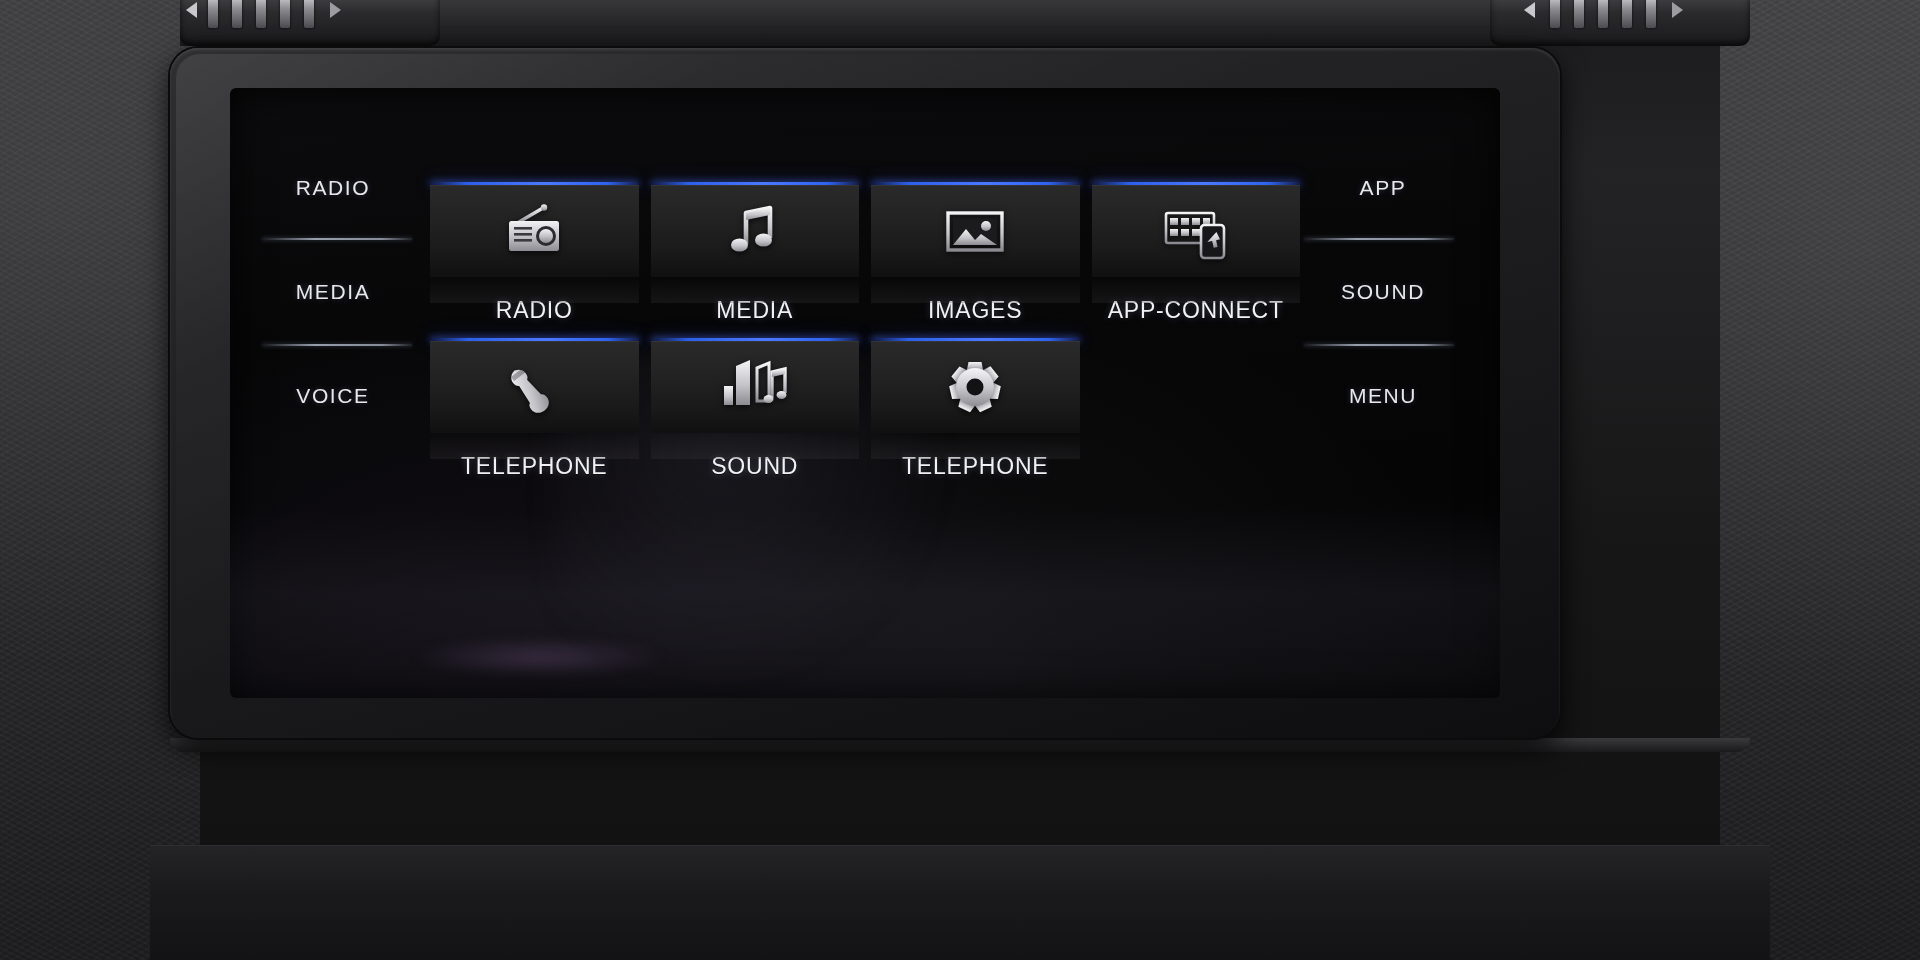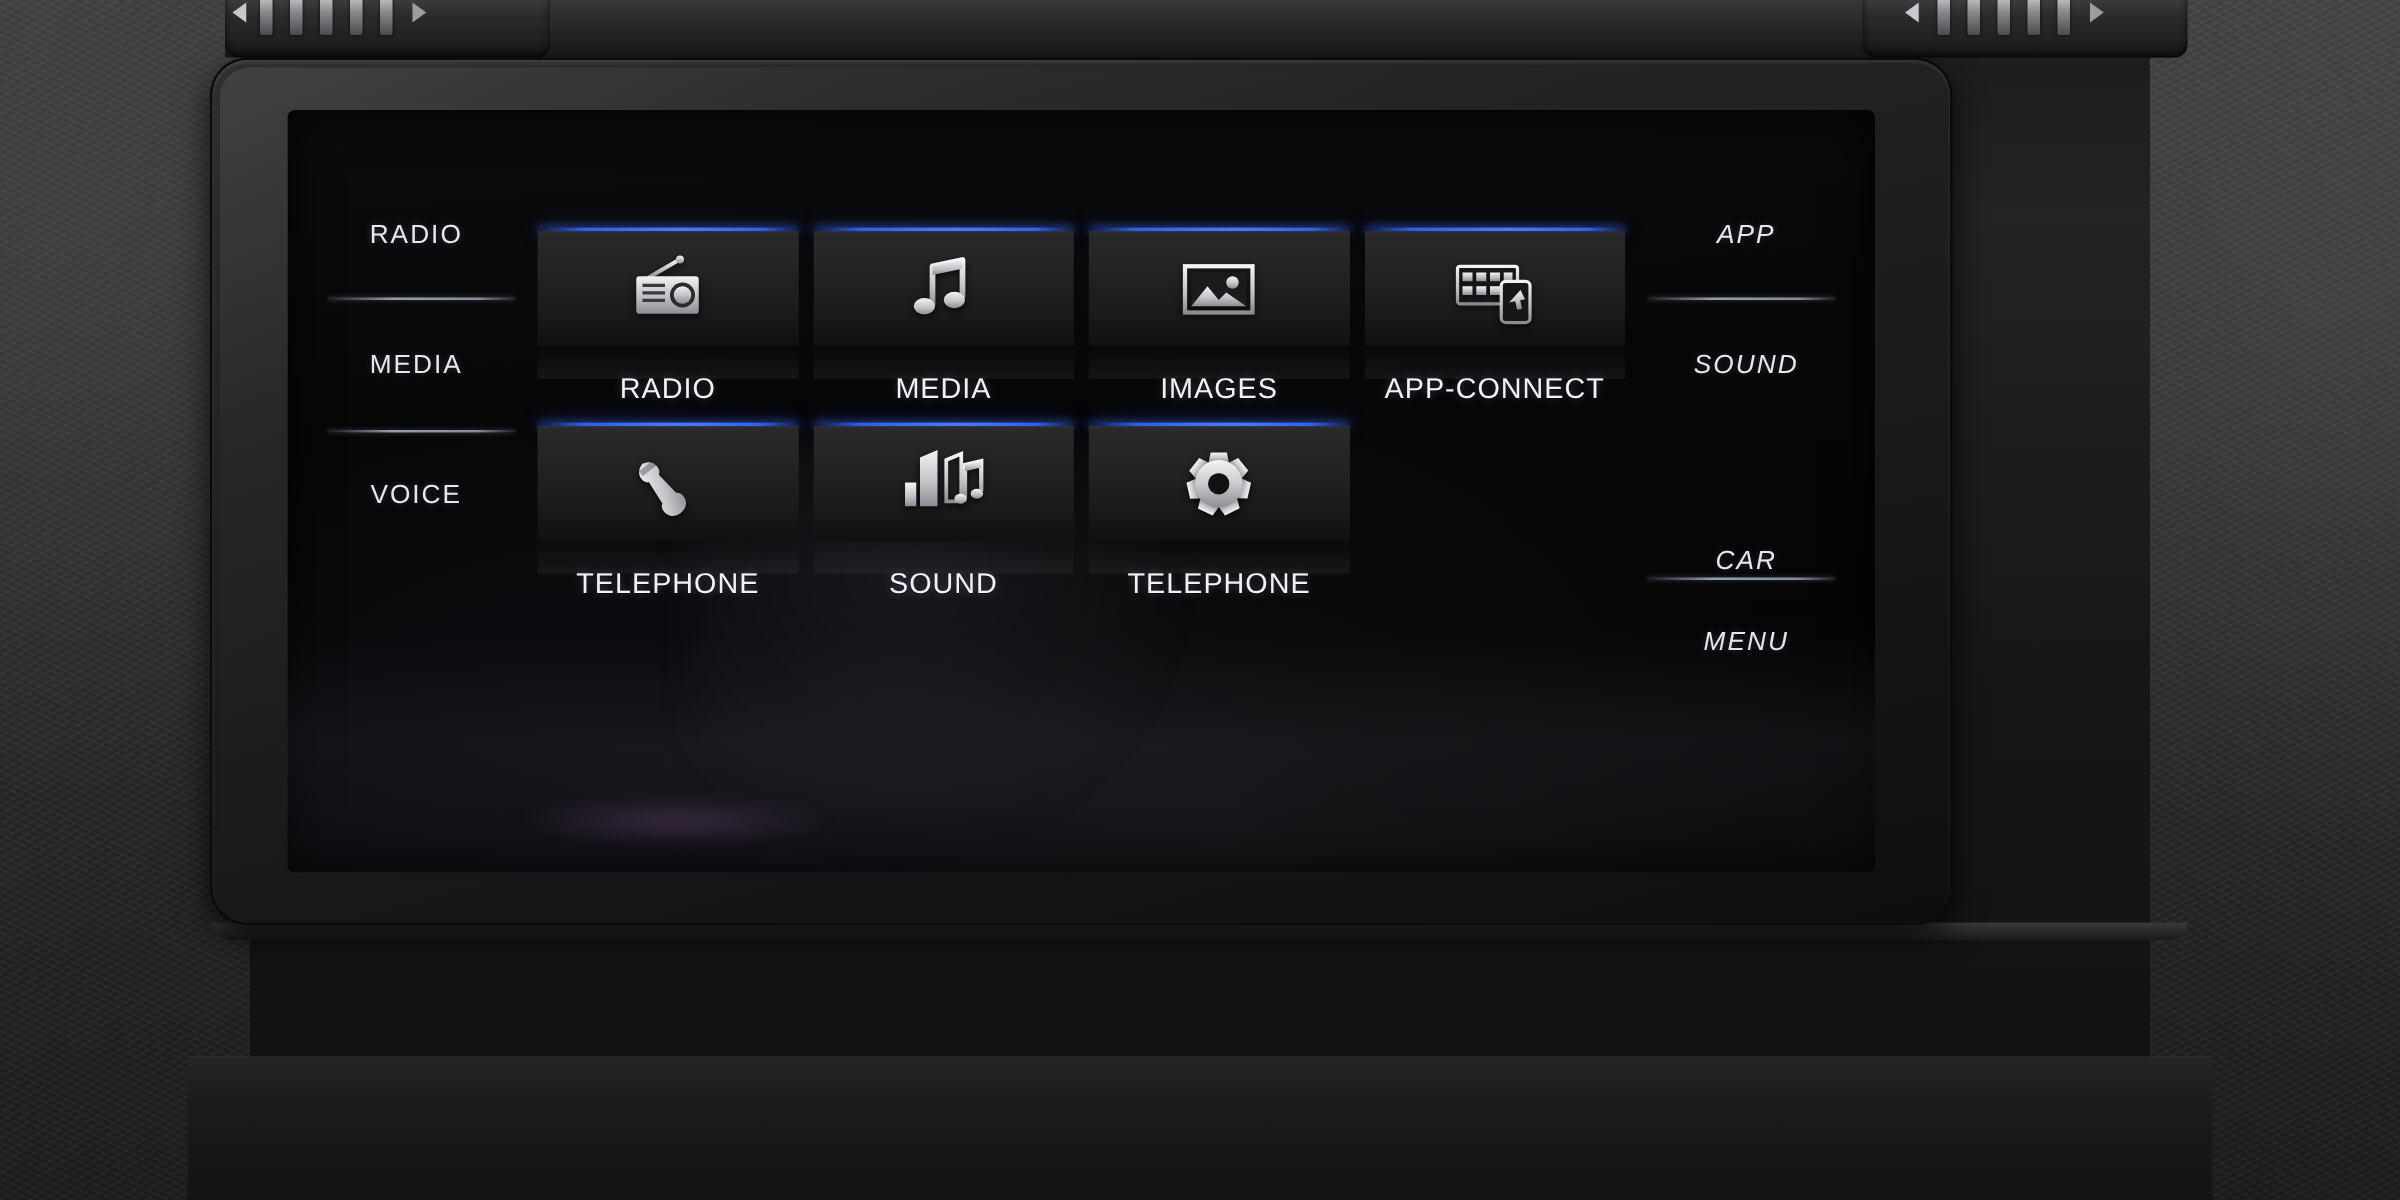--- a/index.html
+++ b/index.html
@@ -95,21 +95,21 @@
   }
   .screen-glare {
     position:absolute; left:320px; top:260px; width:420px; height:360px;
     background:radial-gradient(ellipse at 40% 30%, rgba(70,70,85,.22), rgba(0,0,0,0) 65%);
     filter:blur(14px); pointer-events:none;
   }
 
   
   .sidemenu { position:absolute; top:48px; width:170px; }
   .sidemenu.left { left:18px; }
-  .sidemenu.right { right:18px;font-style:italic; }
+  .sidemenu.right { right:32px; }
   .sm-item { height:104px; position:relative; }
   .sm-label {
     color:#e8e8ea; font-size:21px; letter-spacing:1.6px;
     text-align:center; line-height:104px; text-shadow:0 0 6px rgba(170,180,255,.25);
     user-select:none;
   }
   .sm-rule {
     position:absolute; left:14px; right:6px; bottom:0; height:2px;
     background:linear-gradient(90deg, rgba(150,158,175,.10), rgba(176,184,200,.85) 35%, rgba(176,184,200,.75) 80%, rgba(150,158,175,.15));
     box-shadow:0 0 4px rgba(160,175,210,.35);
@@ -256,23 +256,20 @@
       </div>
 
       <div class="sidemenu right">
         <div class="sm-item">
           <div class="sm-label">APP</div>
           <div class="sm-rule"></div>
         </div>
         <div class="sm-item">
           <div class="sm-label">SOUND</div>
         </div>
-        <div class="sm-item" style="height:118px">
-          <div class="sm-label" style="line-height:210px">CAR</div>
-        </div>
         <div class="sm-item">
           <div class="sm-rule" style="bottom:auto;top:0"></div>
           <div class="sm-label">MENU</div>
         </div>
       </div>
 
       <div class="grid">
 
         <div class="tile">
           <div class="tile-accent"></div>

